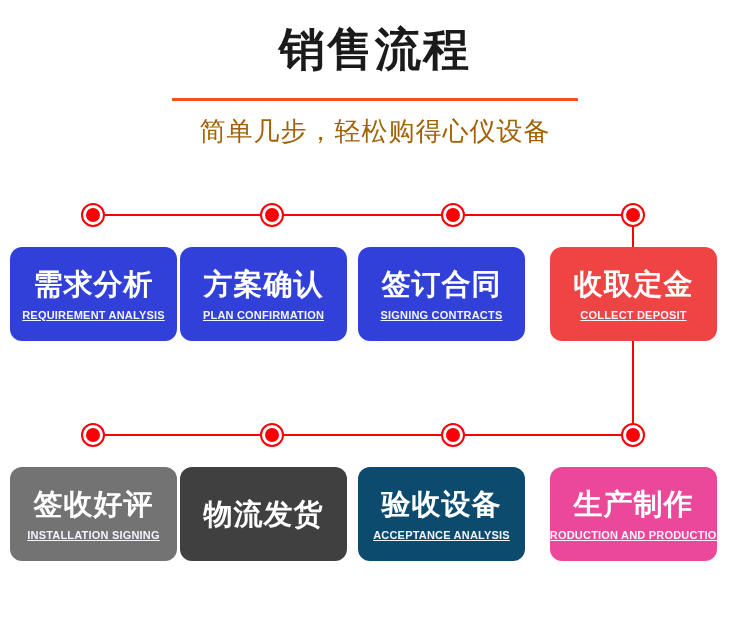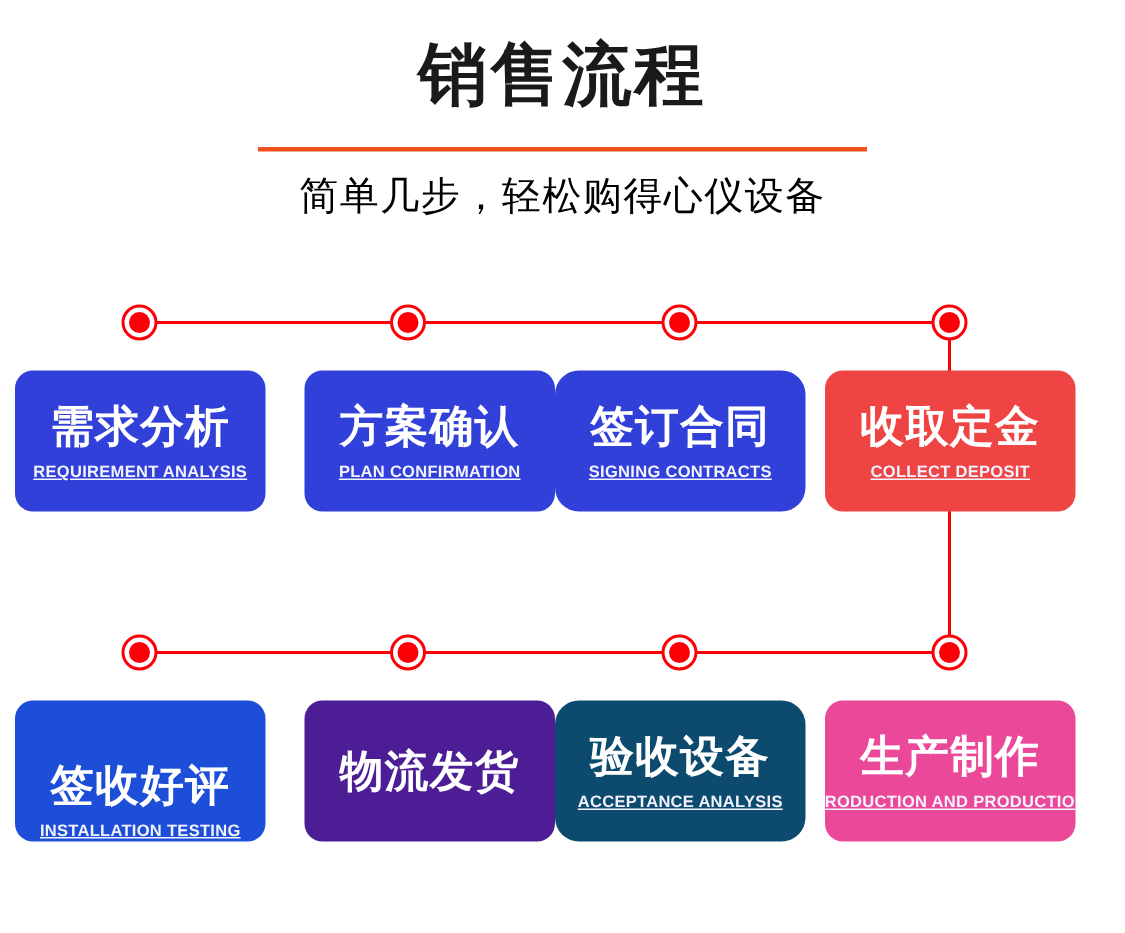--- a/index.html
+++ b/index.html
@@ -53,21 +53,21 @@
     background: #f4511e;
   }
   .subtitle {
     position: absolute;
     left: 0;
     top: 112px;
     width: 750px;
     text-align: center;
     font-size: 26px;
     line-height: 38px;
-    color: #000000;
+    color: #a16207;
     letter-spacing: 1px;
     font-family: "DejaVu Sans", "Liberation Sans", sans-serif;
   }
 
   
   .row {
     position: absolute;
     left: 0;
     width: 750px;
     height: 160px;
@@ -134,22 +134,22 @@
     border-radius: 12px;
     box-sizing: border-box;
     display: flex;
     flex-direction: column;
     align-items: center;
     justify-content: center;
     z-index: 4;
     overflow: hidden;
   }
   .card-1 { left: 10px; }
-  .card-2 { left: 203px; }
-  .card-3 { left: 370px; border-radius: 16px; }
+  .card-2 { left: 180px; }
+  .card-3 { left: 358px; }
   .card-4 { left: 550px; }
 
   .card-cn {
     font-size: 29px;
     line-height: 36px;
     font-weight: bold;
     color: #ffffff;
     letter-spacing: 1px;
     white-space: nowrap;
     font-family: "DejaVu Sans", "Liberation Sans", sans-serif;
@@ -206,25 +206,25 @@
   </div>
 
   <div class="row row-2">
     <div class="rail" style="background: rgb(251, 0, 7);"></div>
 
     <div class="dot dot-1" style="border-color: rgb(251, 0, 7);"></div>
     <div class="dot dot-2" style="border-color: rgb(251, 0, 7);"></div>
     <div class="dot dot-3" style="border-color: rgb(251, 0, 7);"></div>
     <div class="dot dot-4" style="border-color: rgb(251, 0, 7);"></div>
 
-    <div class="card card-1" style="background: #1d4ed8; justify-content: flex-end;">
+    <div class="card card-1" style="background: #737373;">
       <div class="card-cn">签收好评</div>
-      <div class="card-en">INSTALLATION TESTING</div>
-    </div>
-    <div class="card card-2" style="background: #4c1d95;">
+      <div class="card-en">INSTALLATION SIGNING</div>
+    </div>
+    <div class="card card-2" style="background: #404040;">
       <div class="card-cn">物流发货</div>
     </div>
     <div class="card card-3" style="background: #0c4a6e;">
       <div class="card-cn">验收设备</div>
       <div class="card-en">ACCEPTANCE ANALYSIS</div>
     </div>
     <div class="card card-4" style="background: #ec4899;">
       <div class="card-cn">生产制作</div>
       <div class="card-en">PRODUCTION AND PRODUCTION</div>
     </div>

